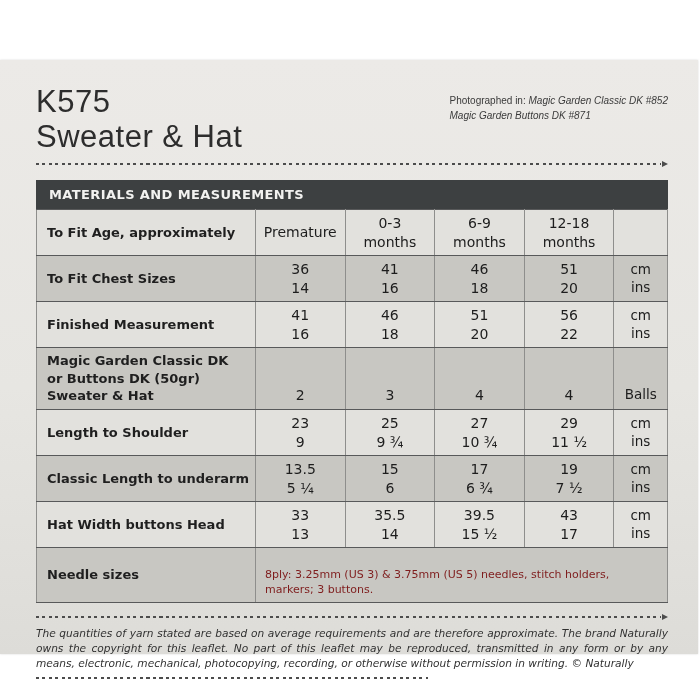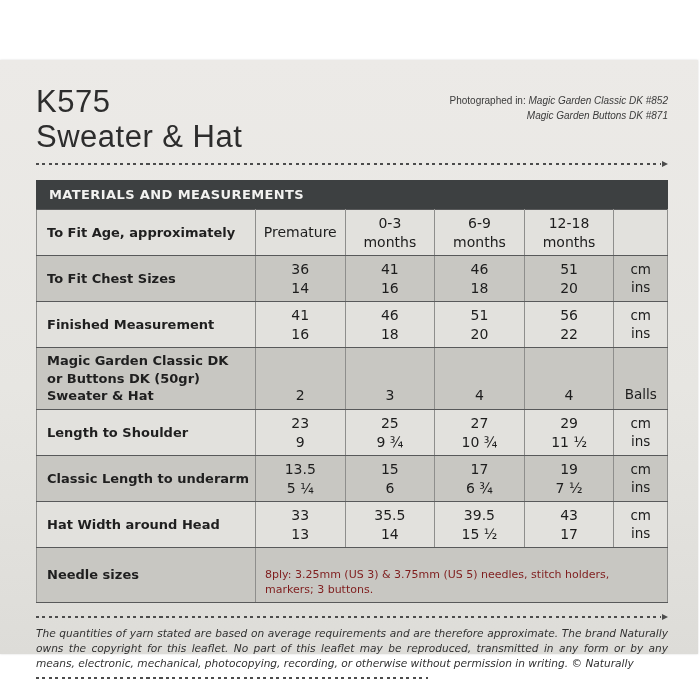--- a/index.html
+++ b/index.html
@@ -25,21 +25,20 @@
   .title-block {
     font-family: "Liberation Sans", sans-serif;
     font-size: 31px;
     line-height: 1.13;
     font-weight: 400;
     letter-spacing: 0.5px;
     color: #2d2d2d;
     white-space: pre-line;
   }
   .photo-block {
-    text-align: right;
     font-size: 10px;
     line-height: 1.45;
     color: #3a3a3a;
     padding-top: 10px;
     font-family: "Liberation Sans", sans-serif;
   }
   .photo-block .yarn { font-style: italic; }
 
   
   .dashed-rule { display: flex; align-items: center; }
@@ -231,21 +230,21 @@
           <td class="val">15
 6</td>
           <td class="val">17
 6 ¾</td>
           <td class="val">19
 7 ½</td>
           <td class="unit">cm
 ins</td>
         </tr>
         <tr class="light r-std">
-          <td class="lbl">Hat Width around Head</td>
+          <td class="lbl">Hat Width buttons Head</td>
           <td class="val">33
 13</td>
           <td class="val">35.5
 14</td>
           <td class="val">39.5
 15 ½</td>
           <td class="val">43
 17</td>
           <td class="unit">cm
 ins</td>

